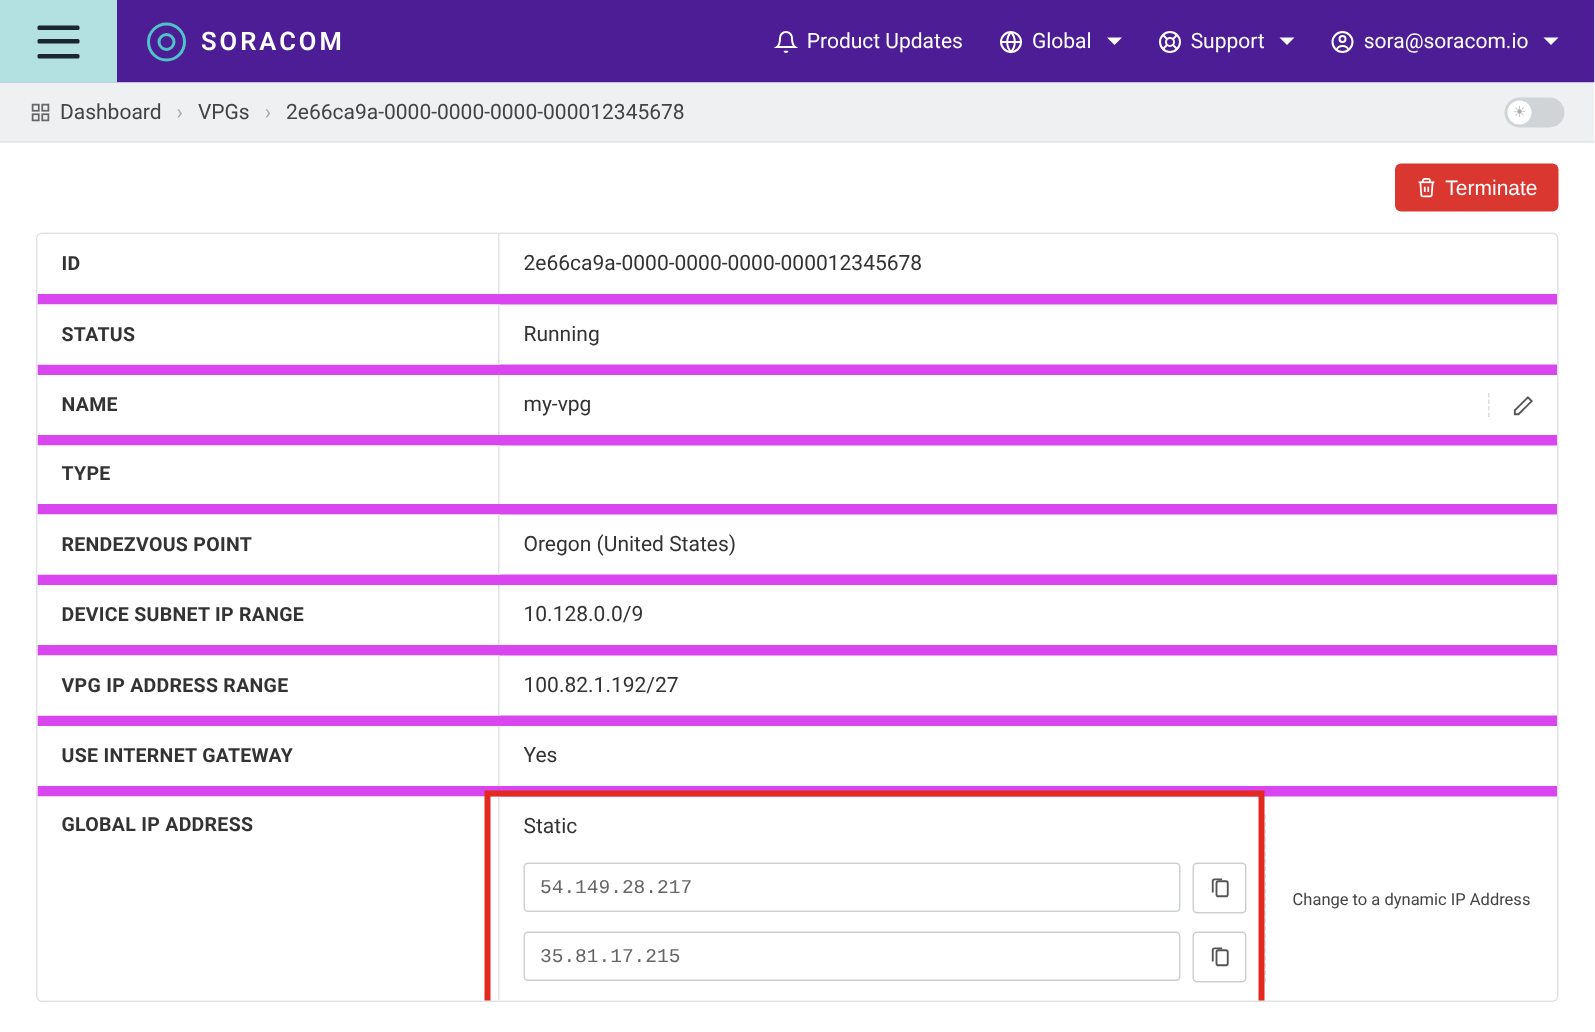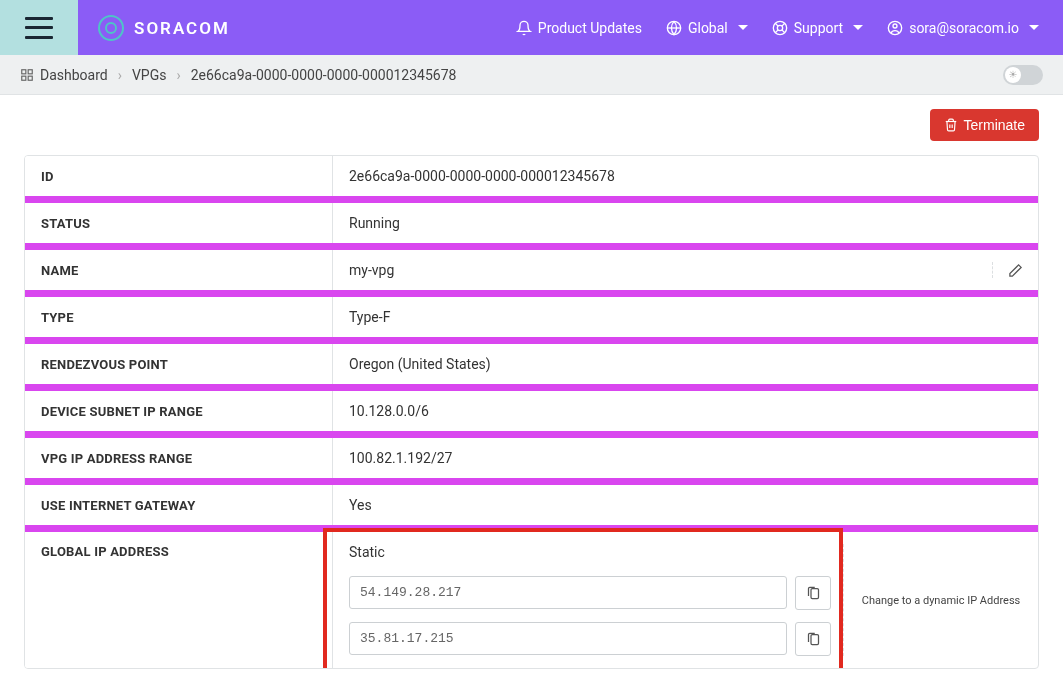--- a/index.html
+++ b/index.html
@@ -1,19 +1,19 @@
 <!DOCTYPE html>
 <html><head>
   <meta charset="utf-8">
   <style>
     * { margin: 0; padding: 0; box-sizing: border-box; }
     body { font-family: -apple-system, BlinkMacSystemFont, "Segoe UI", Roboto, Helvetica, Arial, sans-serif; font-size: 14px; color: #333; background: #fff; }
 
     
-    .header { background: #8b5cf6; color: #fff; height: 55px; display: flex; align-items: center; }
+    .header { background: #4c1d95; color: #fff; height: 55px; display: flex; align-items: center; }
     .hamburger { width: 78px; height: 55px; background: #b3e0e0; display: flex; align-items: center; justify-content: center; cursor: pointer; }
     .hamburger-icon { width: 28px; height: 22px; display: flex; flex-direction: column; justify-content: space-between; }
     .hamburger-icon span { display: block; height: 3px; background: #1a2733; border-radius: 1px; }
     .logo { display: flex; align-items: center; margin-left: 20px; gap: 10px; }
     .logo-circle { width: 26px; height: 26px; border: 2px solid #4fc3c7; border-radius: 50%; display: flex; align-items: center; justify-content: center; }
     .logo-inner { width: 12px; height: 12px; border: 2px solid #4fc3c7; border-radius: 50%; }
     .logo-text { font-size: 17px; font-weight: 600; letter-spacing: 2px; color: #fff; }
     .header-right { margin-left: auto; display: flex; align-items: center; gap: 24px; padding-right: 24px; }
     .header-item { display: flex; align-items: center; gap: 6px; color: #fff; font-size: 14px; cursor: pointer; }
     .header-icon { display: inline-flex; }
@@ -190,31 +190,30 @@
           <svg width="15" height="15" viewBox="0 0 24 24" fill="none" stroke="#555" stroke-width="2">
               <path d="M17 3l4 4L7 21H3v-4L17 3z"></path>
             </svg>
         </span>
       </div>
     </div>
   </div>
 
   <div class="row">
     <div class="row-label">TYPE</div>
-    <div class="row-value">Type-F</div>
   </div>
 
   <div class="row">
     <div class="row-label">RENDEZVOUS POINT</div>
     <div class="row-value">Oregon (United States)</div>
   </div>
 
   <div class="row">
     <div class="row-label">DEVICE SUBNET IP RANGE</div>
-    <div class="row-value">10.128.0.0/6</div>
+    <div class="row-value">10.128.0.0/9</div>
   </div>
 
   <div class="row">
     <div class="row-label">VPG IP ADDRESS RANGE</div>
     <div class="row-value">100.82.1.192/27</div>
   </div>
 
   <div class="row">
     <div class="row-label">USE INTERNET GATEWAY</div>
     <div class="row-value">Yes</div>

